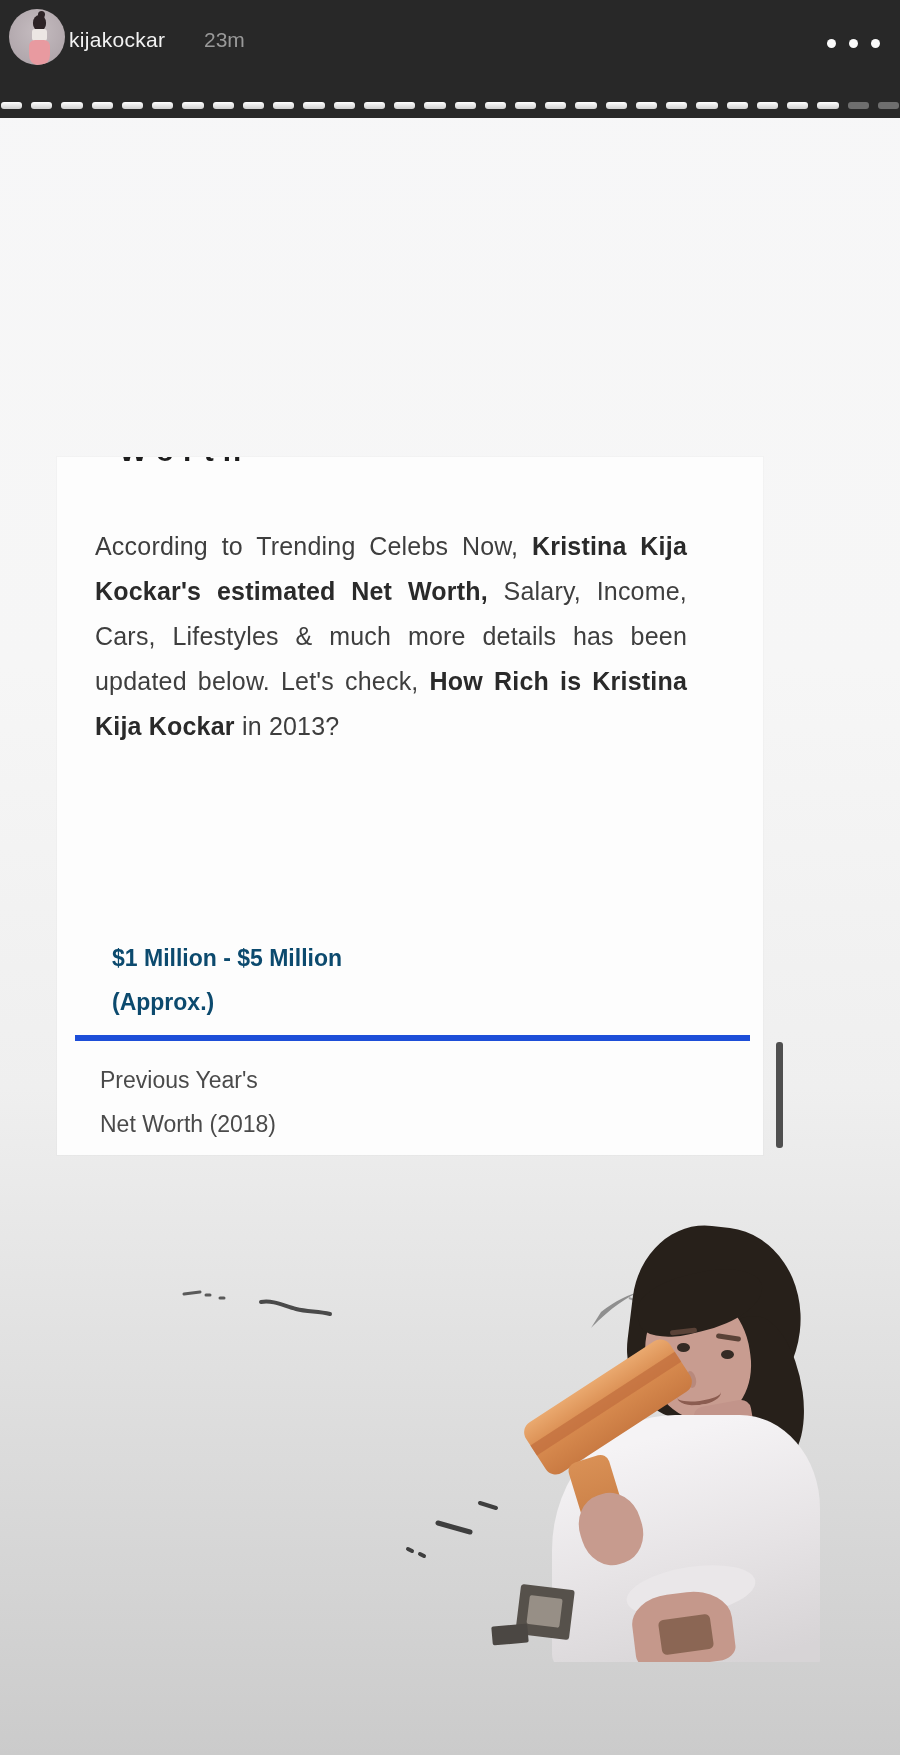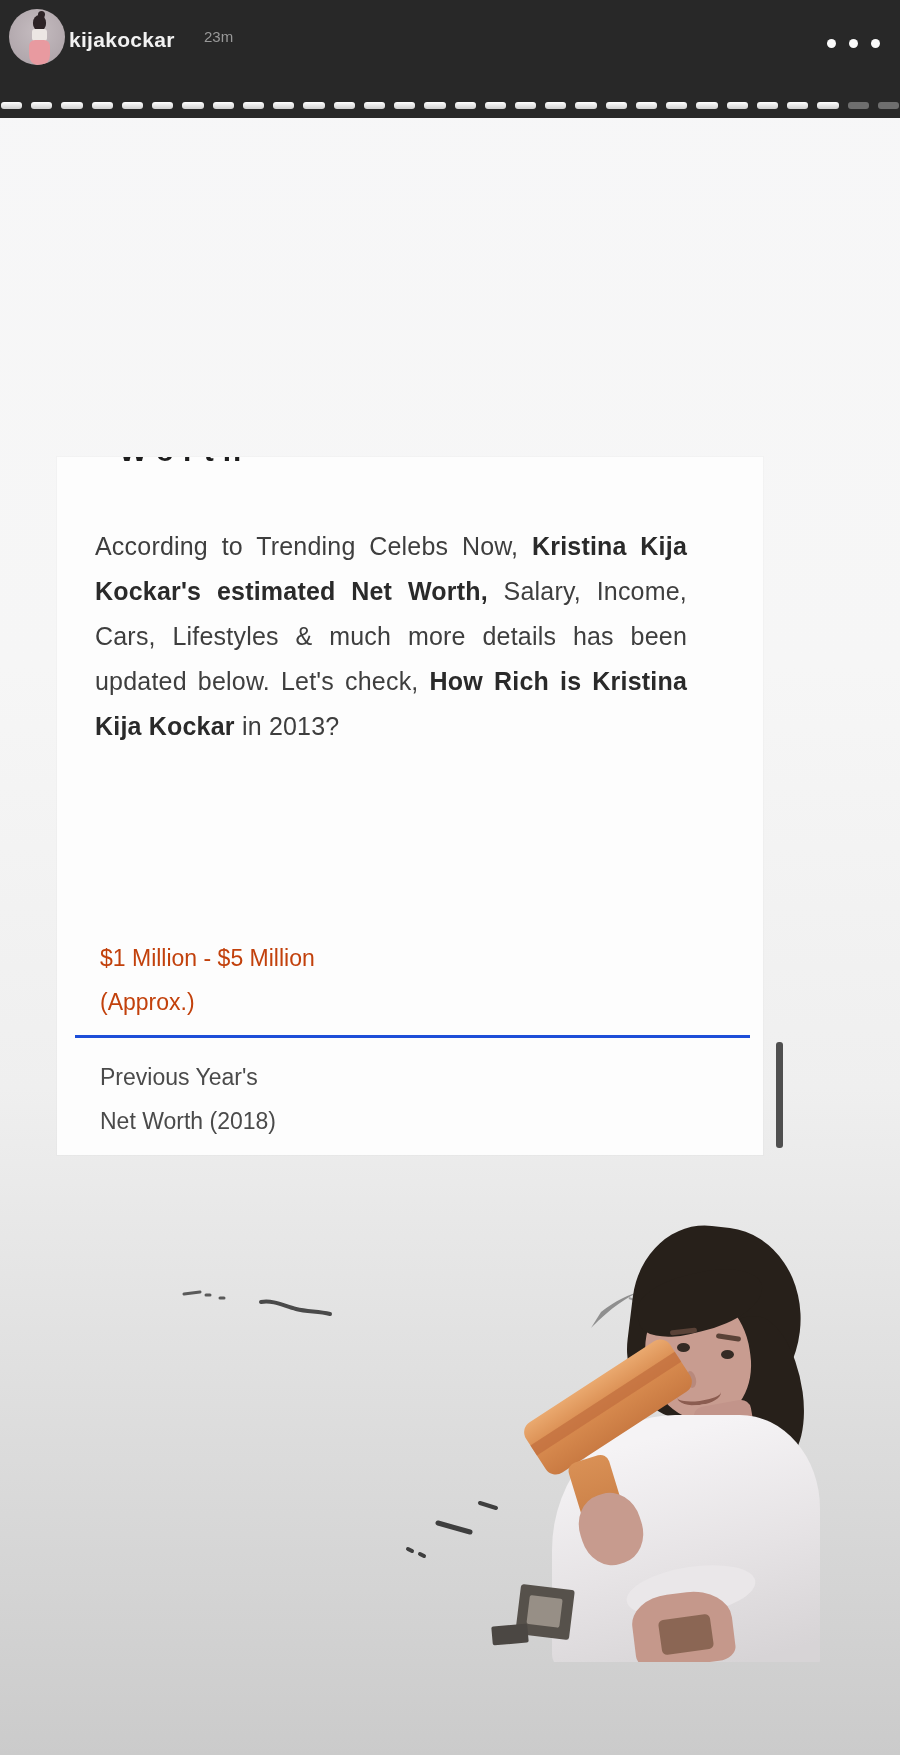--- a/index.html
+++ b/index.html
@@ -18,24 +18,24 @@
   .avatar{
     position:absolute;left:9px;top:9px;width:56px;height:56px;border-radius:50%;
     background:radial-gradient(circle at 50% 40%, #c5bcc0 0%, #b2a8ad 70%, #a79da2 100%);
     overflow:hidden;cursor:pointer;
   }
   .avatar .av-hair{position:absolute;left:24px;top:6px;width:13px;height:15px;border-radius:50% 50% 40% 40%;background:#2d2326;}
   .avatar .av-bun{position:absolute;left:29px;top:2px;width:7px;height:7px;border-radius:50%;background:#2d2326;}
   .avatar .av-top{position:absolute;left:23px;top:20px;width:15px;height:12px;border-radius:3px;background:#ece6e4;}
   .avatar .av-skirt{position:absolute;left:20px;top:31px;width:21px;height:25px;border-radius:6px 6px 40% 40%;background:#e89aa0;}
   .username{
-    position:absolute;left:69px;top:28px;font-size:21px;font-weight:bold;color:#f2f2f2;
+    position:absolute;left:69px;top:28px;font-size:21px;font-weight:normal;color:#f2f2f2;
     letter-spacing:.3px;cursor:pointer;
   }
-  .timestamp{position:absolute;left:204px;top:28px;font-size:15px;color:#999;}
+  .timestamp{position:absolute;left:204px;top:28px;font-size:21px;color:#999;}
   .more-btn{
     position:absolute;right:14px;top:30px;width:72px;height:26px;display:flex;gap:13px;
     align-items:center;justify-content:flex-end;cursor:pointer;padding-right:6px;
   }
   .more-btn i{width:9px;height:9px;border-radius:50%;background:#fbfbfb;}
   .progress{
     position:absolute;left:0;bottom:9px;width:100%;height:7px;display:flex;gap:9px;padding:0 1px;
   }
   .progress .dash{flex:1;height:7px;border-radius:3px;background:linear-gradient(180deg,#ffffff,#cfcfcf);}
   .progress .dash.dim{background:#6e6e6e;}
@@ -51,23 +51,23 @@
   .clipped-heading span{
     display:block;margin-top:-21px;font-size:30px;font-weight:bold;letter-spacing:9px;line-height:30px;
   }
   .paragraph{
     position:absolute;left:38px;top:42px;width:592px;
     font-size:25px;line-height:45px;text-align:justify;color:#3e3e3e;letter-spacing:.2px;
   }
   .paragraph .b{font-weight:bold;color:#2a2a2a;}
   .nw-table{position:absolute;left:0;top:462px;width:706px;}
   .nw-row{display:flex;margin:0 13px 0 18px;padding:17px 0 11px 25px;}
-  .nw-row + .nw-row{border-top:3px solid #1d4ed8;}
+  .nw-row + .nw-row{border-top:6px solid #1d4ed8;}
   .nw-label{width:192px;margin-right:46px;font-size:23px;line-height:44px;color:#4a4a4a;}
-  .nw-value{width:315px;font-size:23px;line-height:44px;font-weight:normal;color:#c2410c;}
+  .nw-value{width:315px;font-size:23px;line-height:44px;font-weight:bold;color:#0c4a6e;margin-left:12px;}
 
   .scrollbar{
     position:absolute;left:776px;top:1042px;width:7px;height:106px;background:#4f4f4f;border-radius:3px;
   }
 
   
   .scrib{position:absolute;}
 
   
   .figure{position:absolute;left:430px;top:1225px;width:442px;height:437px;overflow:hidden;}

